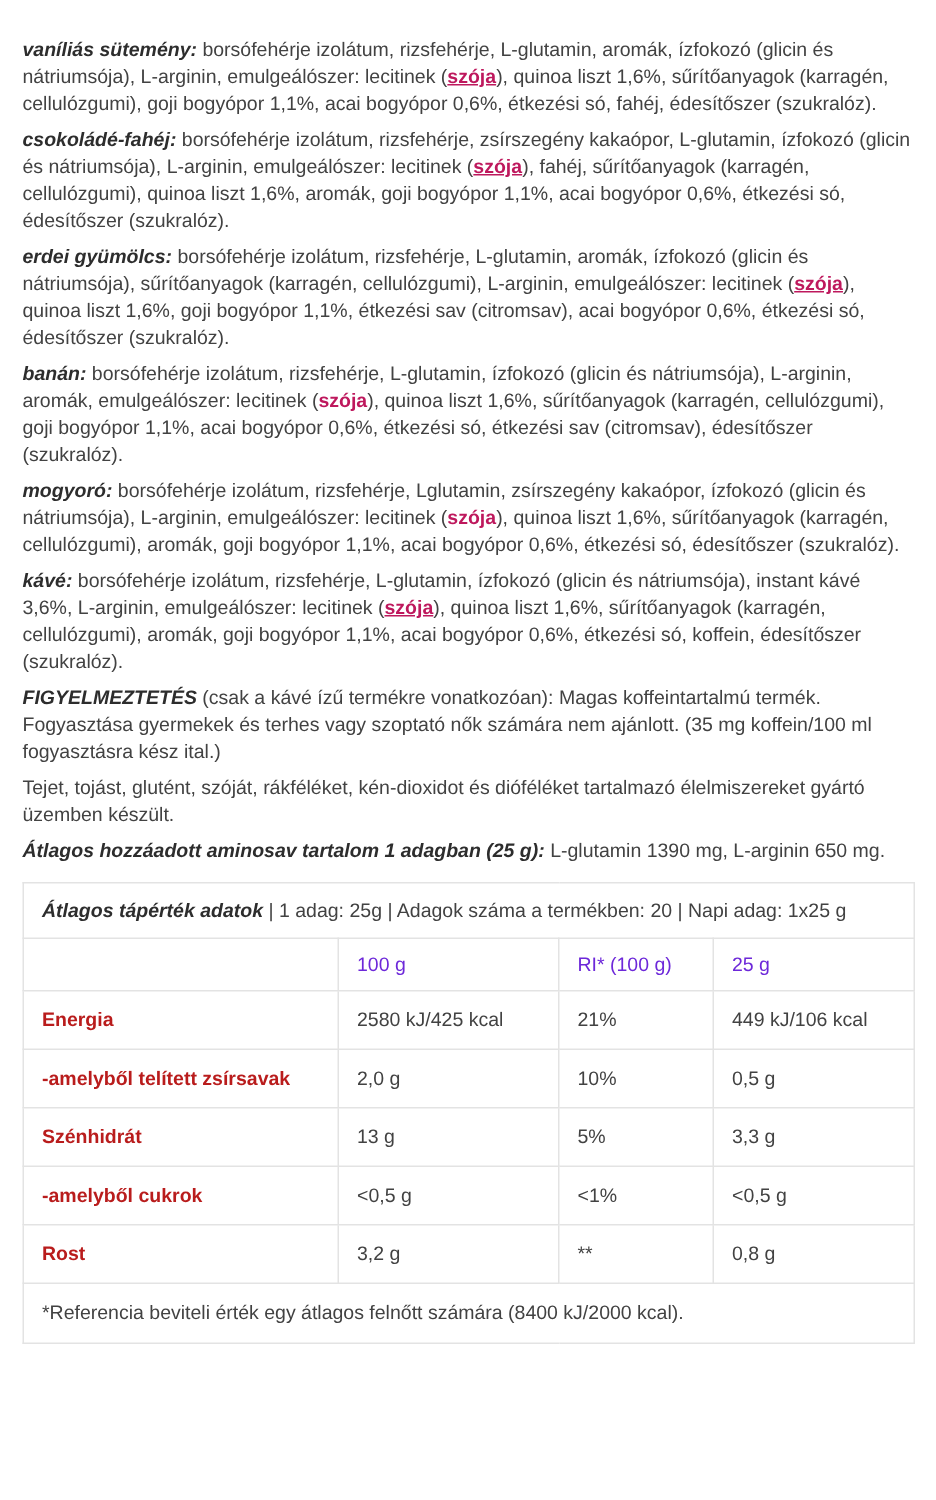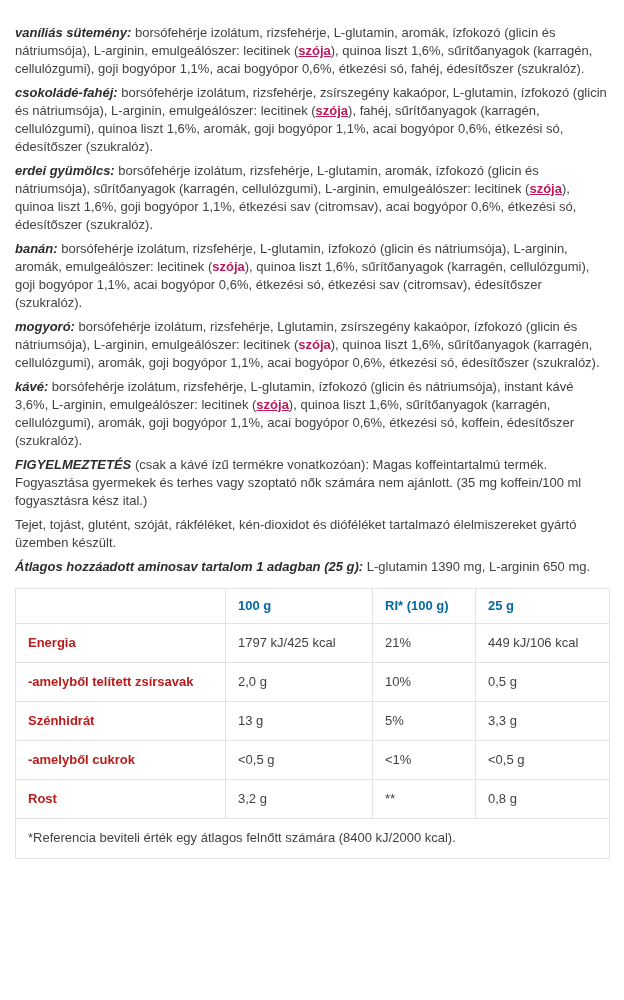--- a/index.html
+++ b/index.html
@@ -19,21 +19,21 @@
     border-collapse: collapse;
     width: 594px;
     margin-top: 12px;
     table-layout: fixed;
     font-size: 13px;
     color: #424242;
   }
   table.nutri, .nutri td { border: 1px solid #e3e3e3; }
   .nutri td { padding: 10px 12px; vertical-align: middle; background: #ffffff; }
   .nutri td.caption-cell { padding: 9px 12px; }
-  .nutri td.colhead { padding: 8px 12px; font-weight: bold; color: #0369a1; }
+  .nutri td.colhead { padding: 8px 12px; font-weight: normal; color: #6d28d9; }
   .nutri td.lbl { font-weight: bold; color: #b91c1c; }
   .nutri td.foot-cell { padding: 8px 12px 10px 12px; }
   .foot-line { line-height: 21px; }
 </style>
 </head>
 <body>
 
 <div class="page">
 
   <p><span class="b">vaníliás sütemény:</span><span> borsófehérje izolátum, rizsfehérje, L-glutamin, aromák, ízfokozó (glicin és nátriumsója), L-arginin, emulgeálószer: lecitinek (</span><span class="soy u">szója</span><span>), quinoa liszt 1,6%, sűrítőanyagok (karragén, cellulózgumi), goji bogyópor 1,1%, acai bogyópor 0,6%, étkezési só, fahéj, édesítőszer (szukralóz).</span></p>
@@ -55,29 +55,32 @@
   <p><span class="b">Átlagos hozzáadott aminosav tartalom 1 adagban (25 g):</span><span> L-glutamin 1390 mg, L-arginin 650 mg.</span></p>
 
   <table class="nutri">
     <colgroup>
       <col style="width:210px">
         <col style="width:147px">
         <col style="width:103px">
         <col style="width:134px">
     </colgroup>
     <tbody>
+        <tr>
+      <td class="caption-cell" colspan="4"><span class="b">Átlagos tápérték adatok</span><span> | 1 adag: 25g | Adagok száma a termékben: 20 | Napi adag: 1x25 g</span></td>
+    </tr>
     <tr>
       <td class="colhead"></td>
       <td class="colhead">100 g</td>
       <td class="colhead">RI* (100 g)</td>
       <td class="colhead">25 g</td>
     </tr>
     <tr>
       <td class="lbl">Energia</td>
-      <td>1797 kJ/425 kcal</td>
+      <td>2580 kJ/425 kcal</td>
       <td>21%</td>
       <td>449 kJ/106 kcal</td>
     </tr>
     <tr>
       <td class="lbl">-amelyből telített zsírsavak</td>
       <td>2,0 g</td>
       <td>10%</td>
       <td>0,5 g</td>
     </tr>
     <tr>

